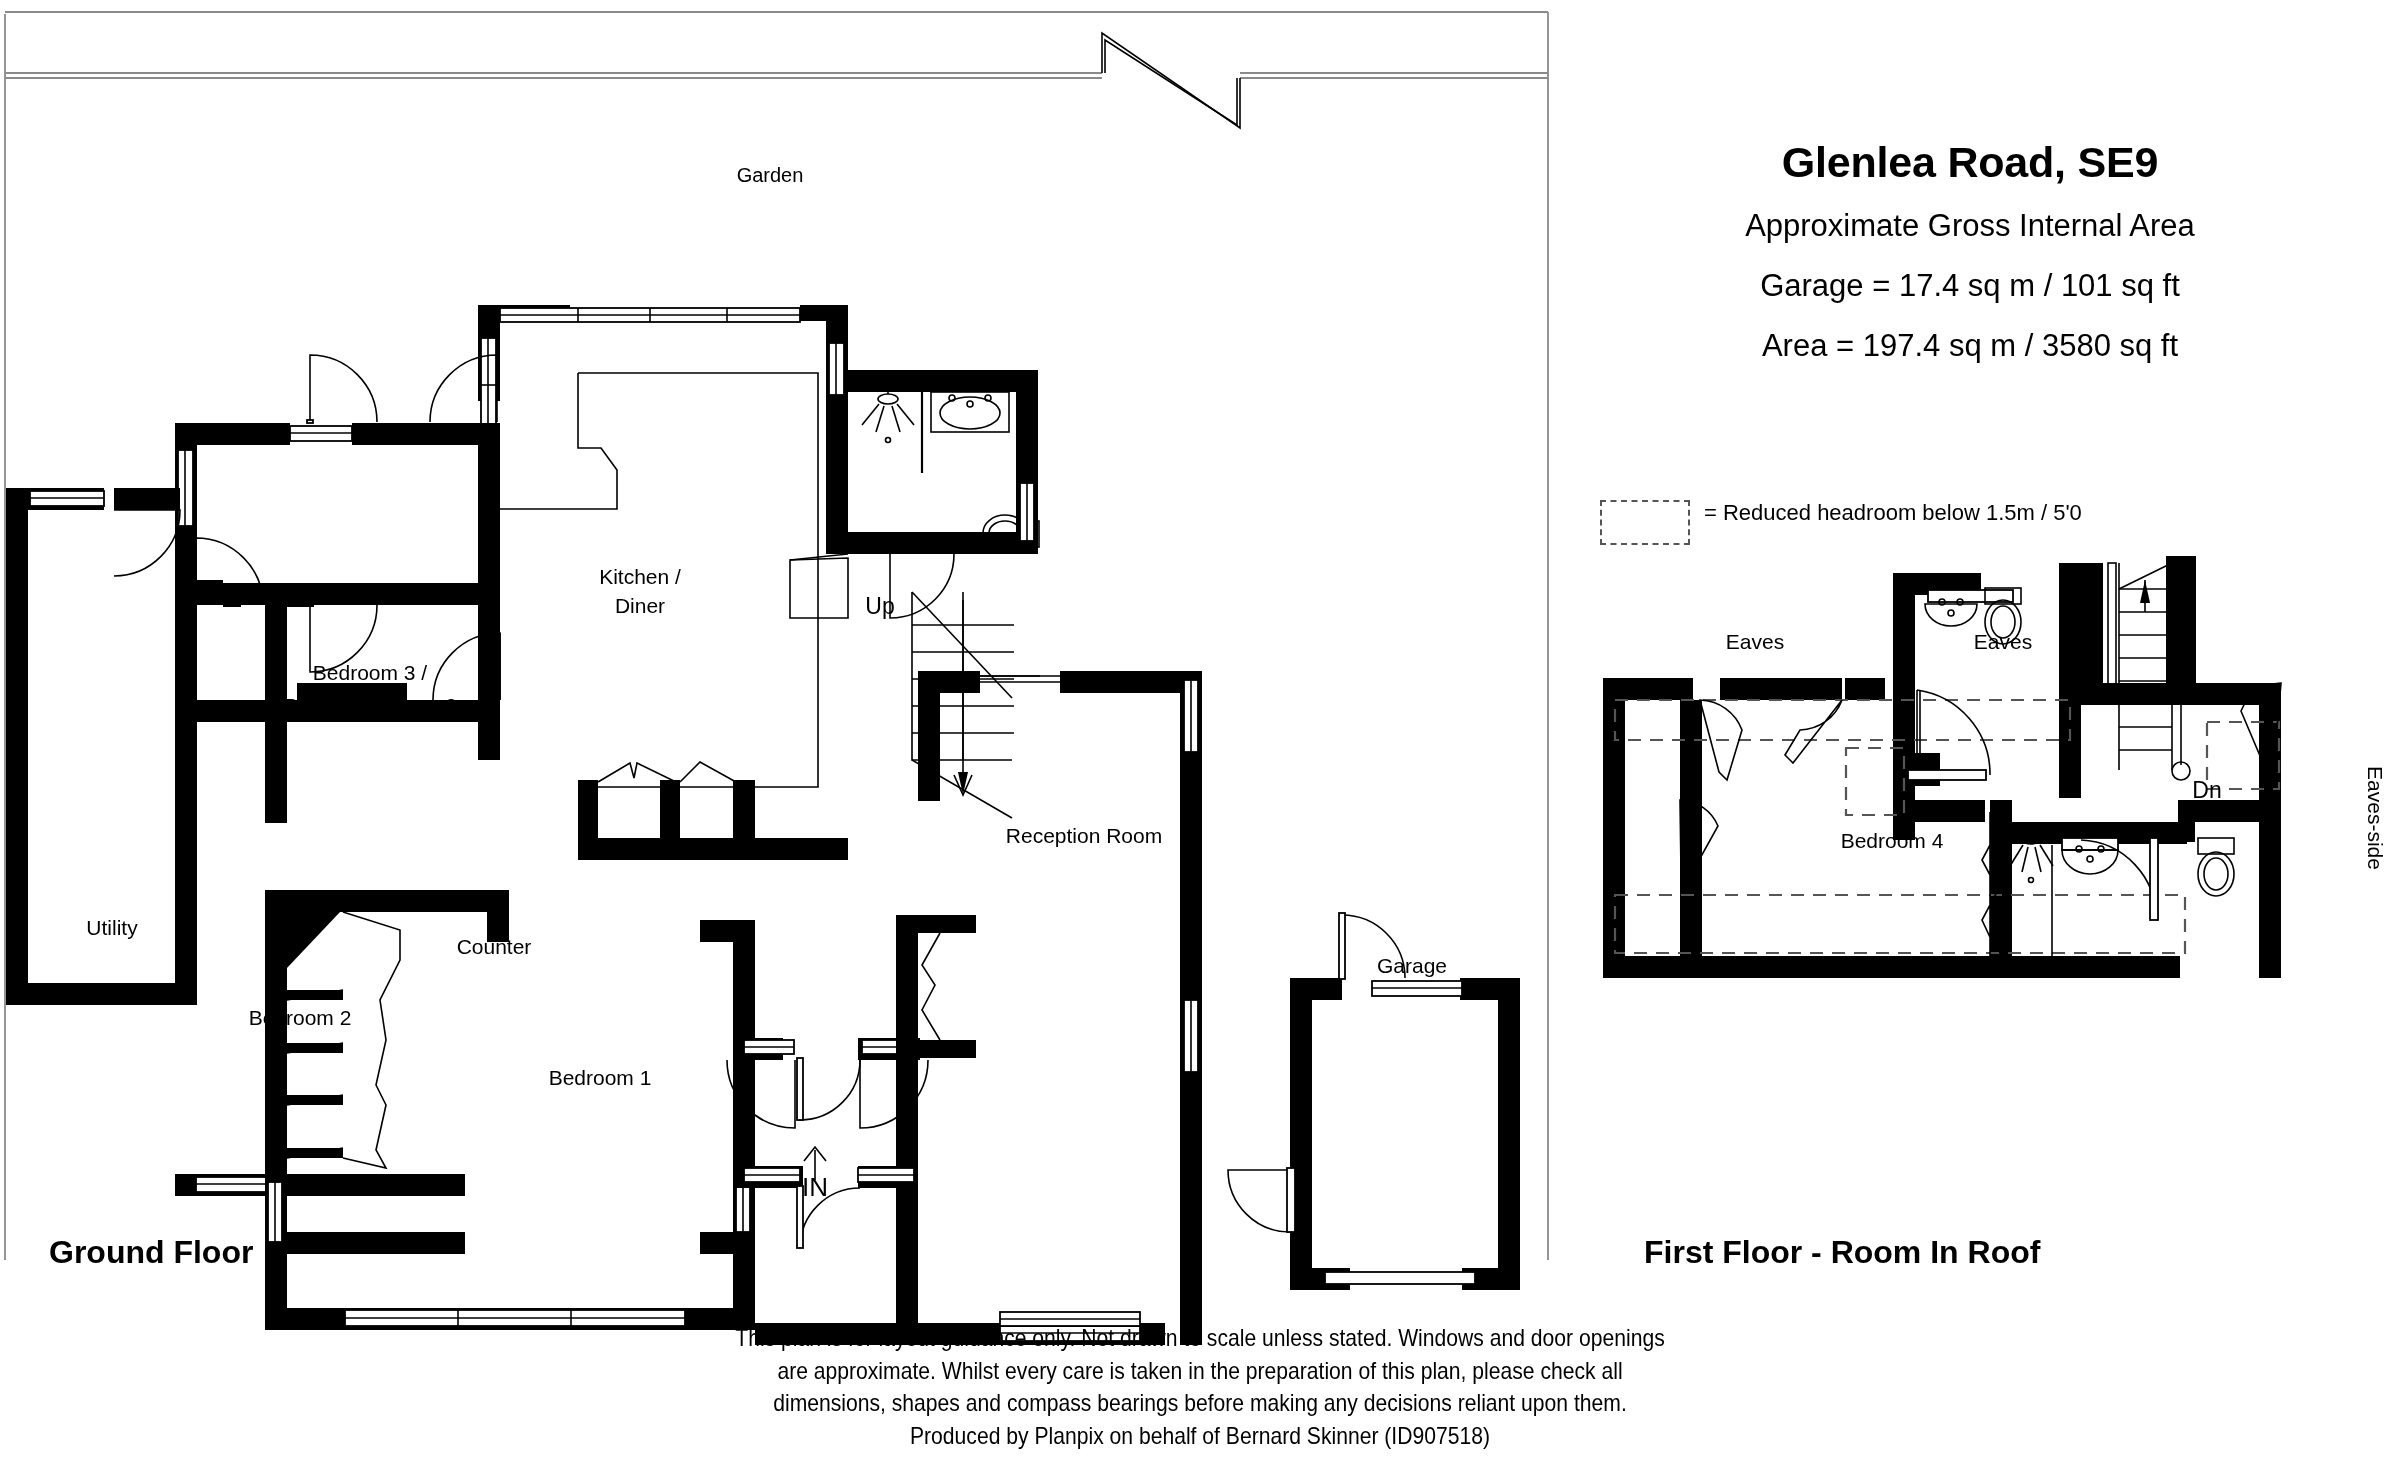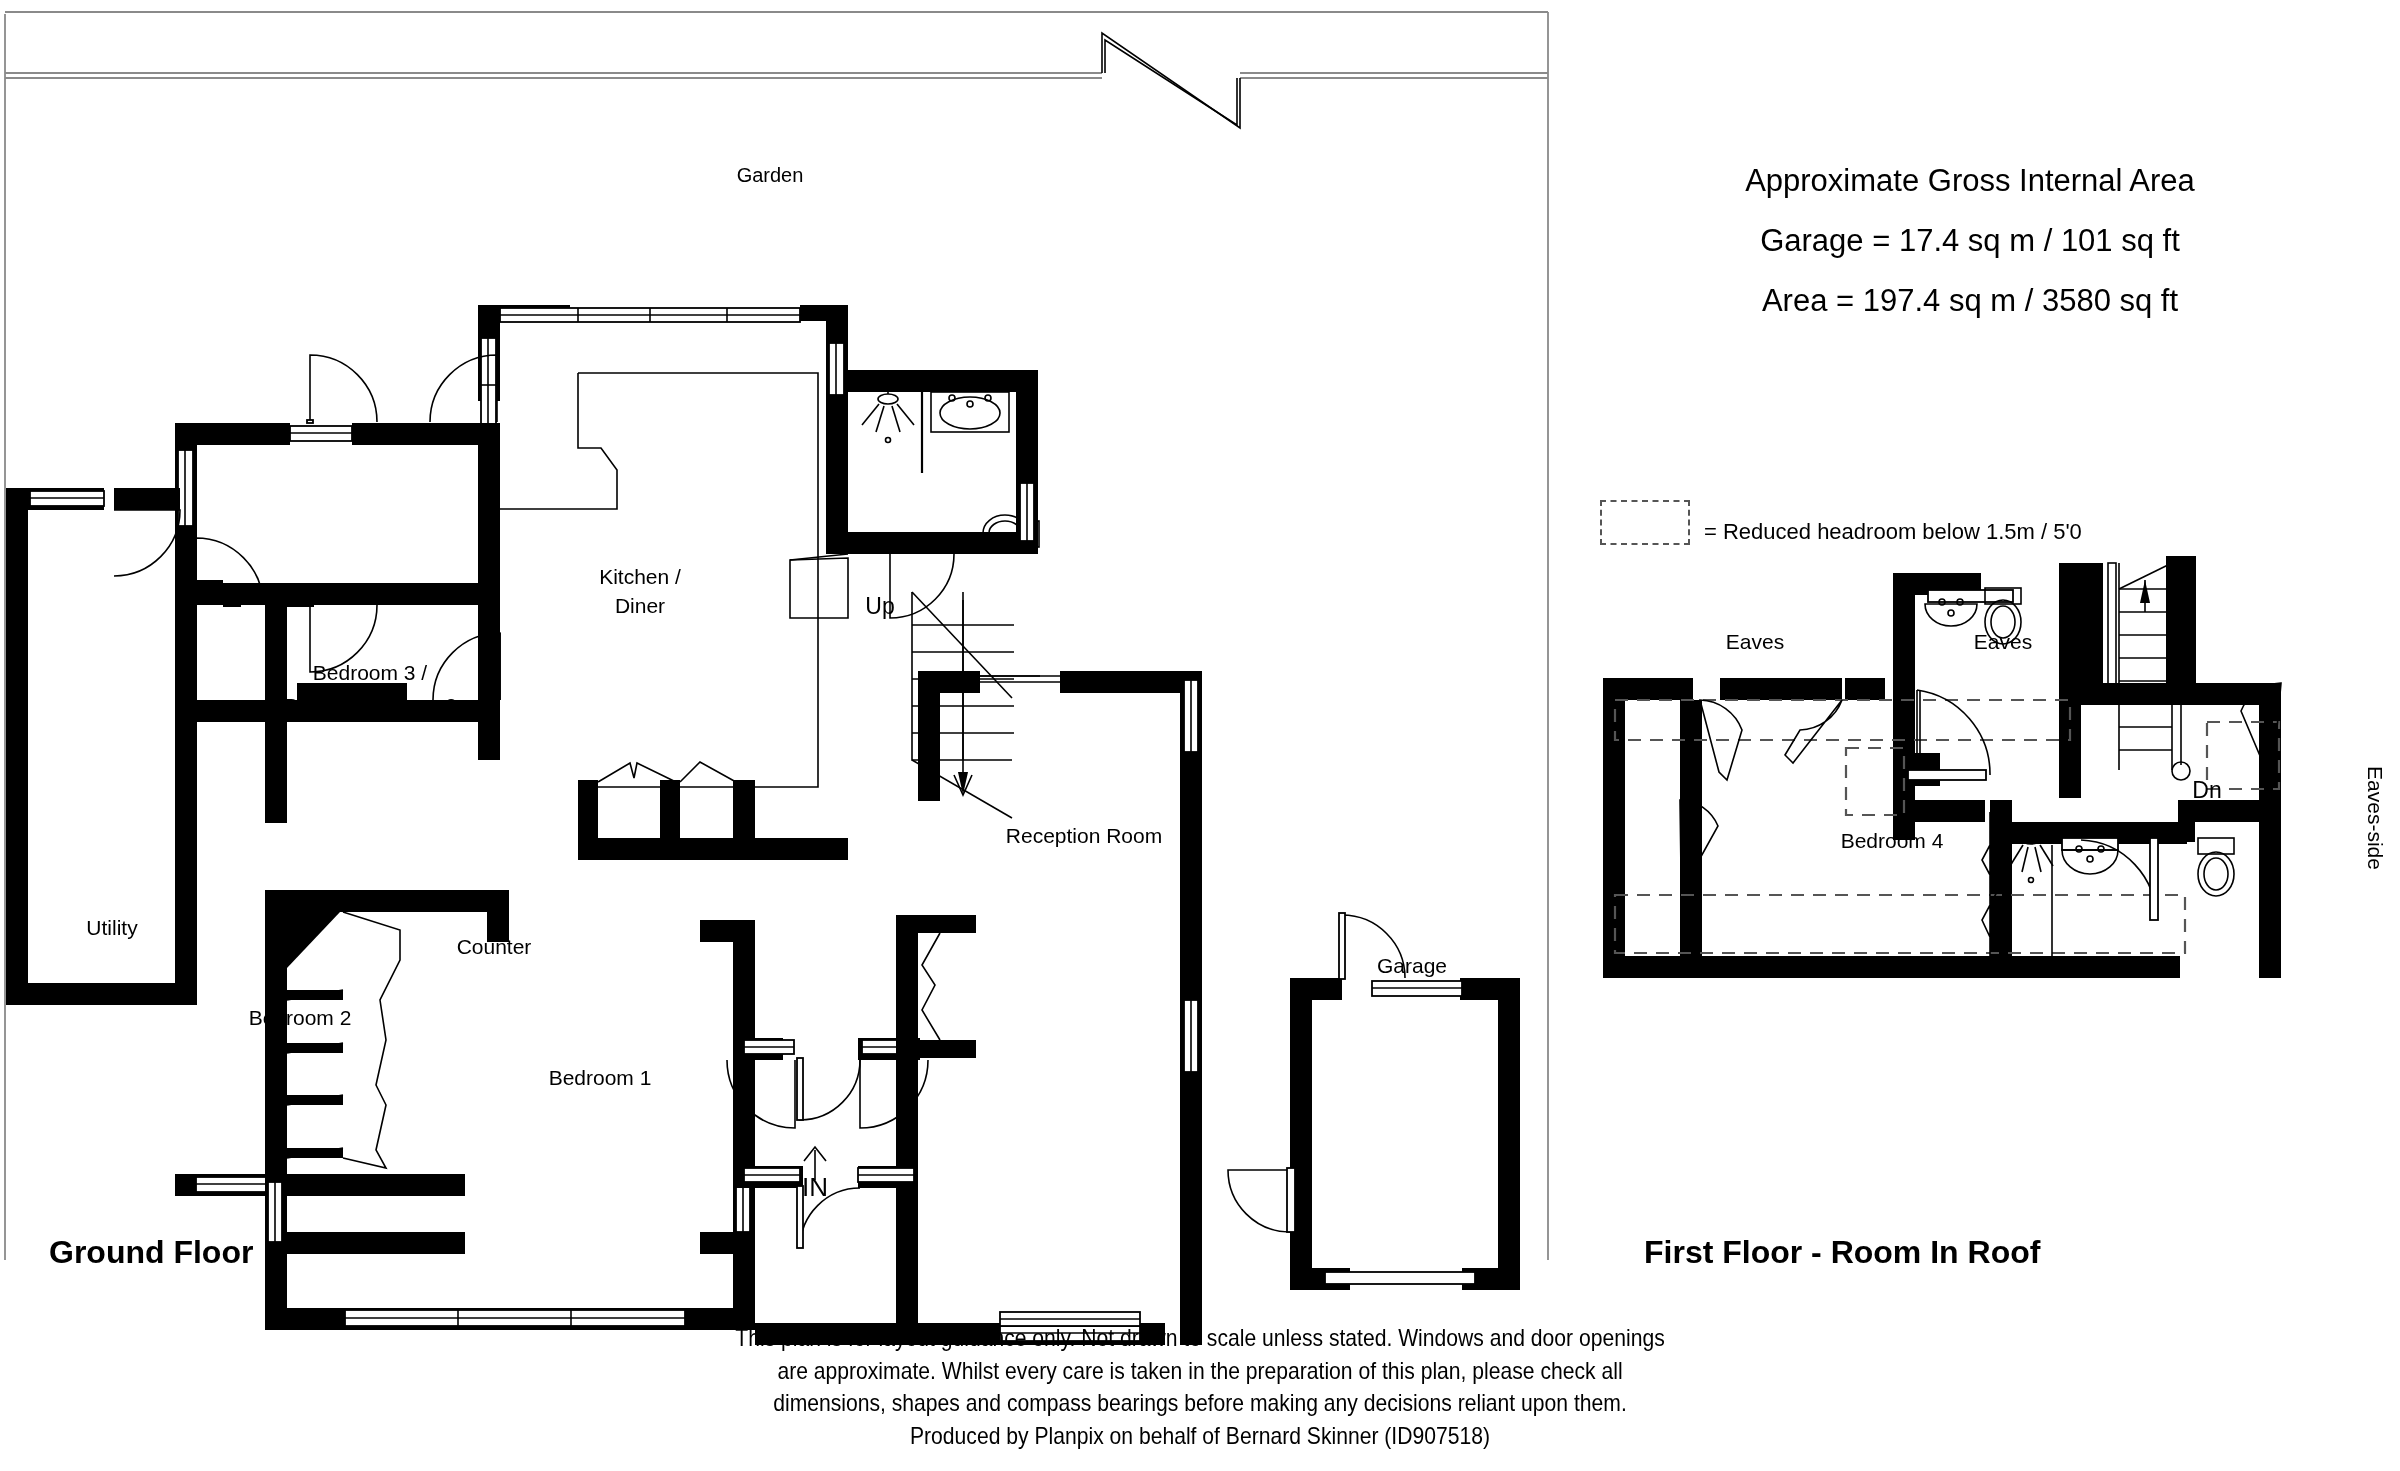--- a/index.html
+++ b/index.html
@@ -9,21 +9,21 @@
     font-family:"Liberation Sans", sans-serif;color:#000;
   }
   .stage{position:absolute;inset:0;}
   svg.plan{position:absolute;left:0;top:0;width:2400px;height:1471px;display:block;}
   #title-block{position:absolute;left:1600px;top:140px;width:740px;text-align:center;}
   #title-block .addr{
     font-size:43px;font-weight:bold;letter-spacing:-0.2px;line-height:1.05;
   }
   #title-block .sub{font-size:31px;line-height:1.22;margin-top:22px;}
 
-  #legend{position:absolute;left:1600px;top:500px;display:flex;align-items:flex-end;gap:14px;}
+  #legend{position:absolute;left:1600px;top:500px;display:flex;align-items:flex-start;gap:14px;}
   #legend .box{width:90px;height:45px;border:2px dashed #555;box-sizing:border-box;}
   #legend .lbl{font-size:22px;}
 
   .floor-label{position:absolute;font-size:32px;font-weight:bold;margin-left:41px;}
   #ground-floor-label{left:8px;top:1234px;}
   #first-floor-label{left:1603px;top:1234px;}
 
   #disclaimer{
     position:absolute;left:0;top:1322px;width:2400px;text-align:center;
     font-size:24px;line-height:1.36;
@@ -477,20 +477,21 @@
 
       <text class="rlbl" x="1892" y="848">Bedroom 4</text>
       <text class="rlbl" x="1755" y="649">Eaves</text>
       <text class="rlbl" x="2003" y="649">Eaves</text>
       <text class="rlbl" x="2368" y="818" transform="rotate(90 2368 818)">Eaves-side</text>
       <text class="mk" x="2207" y="798">Dn</text>
     </g>
   </svg>
 
   <div id="title-block">
+    <div class="addr">Glenlea Road, SE9</div>
     <div class="sub">Approximate Gross Internal Area</div>
     <div class="sub">Garage = 17.4 sq m / 101 sq ft</div>
     <div class="sub">Area = 197.4 sq m / 3580 sq ft</div>
   </div>
 
   <div id="legend">
     <div class="box"></div>
     <div class="lbl">= Reduced headroom below 1.5m / 5'0</div>
   </div>
 

